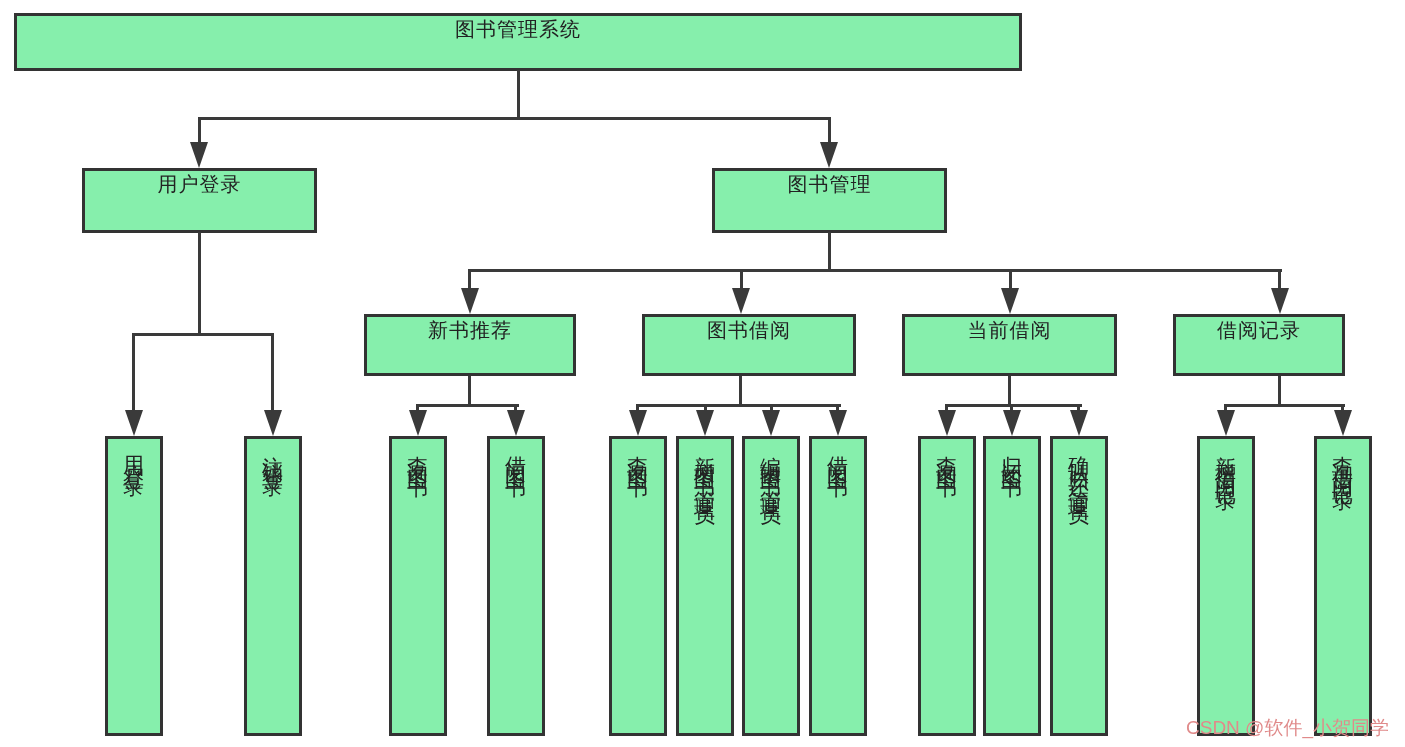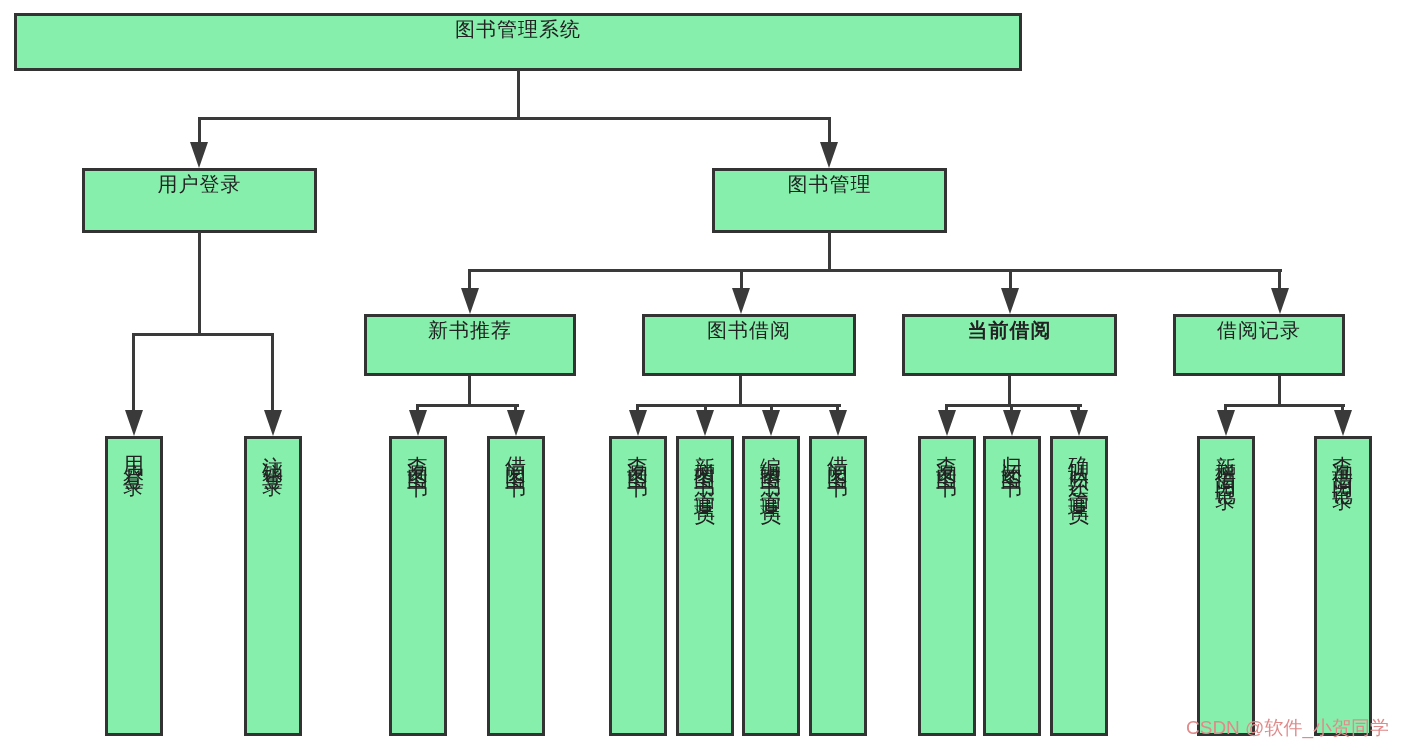--- a/index.html
+++ b/index.html
@@ -66,21 +66,21 @@
   <div class="node node-h" style="left:712px;top:168px;width:235px;height:65px;">
     <span class="lbl">图书管理</span>
   </div>
 
   <div class="node node-h" style="left:364px;top:314px;width:212px;height:62px;">
     <span class="lbl">新书推荐</span>
   </div>
   <div class="node node-h" style="left:634px;top:314px;width:214px;height:62px;margin-left:8px;">
     <span class="lbl">图书借阅</span>
   </div>
-  <div class="node node-h" style="left:902px;top:314px;width:215px;height:62px;font-weight:bold;">
+  <div class="node node-h" style="left:902px;top:314px;width:215px;height:62px;">
     <span class="lbl">当前借阅</span>
   </div>
   <div class="node node-h" style="left:1173px;top:314px;width:172px;height:62px;">
     <span class="lbl">借阅记录</span>
   </div>
 
   <div class="node node-v" style="left:105px;top:436px;width:58px;height:300px;">
     <span class="lbl">用户登录</span>
   </div>
   <div class="node node-v" style="left:244px;top:436px;width:58px;height:300px;">

